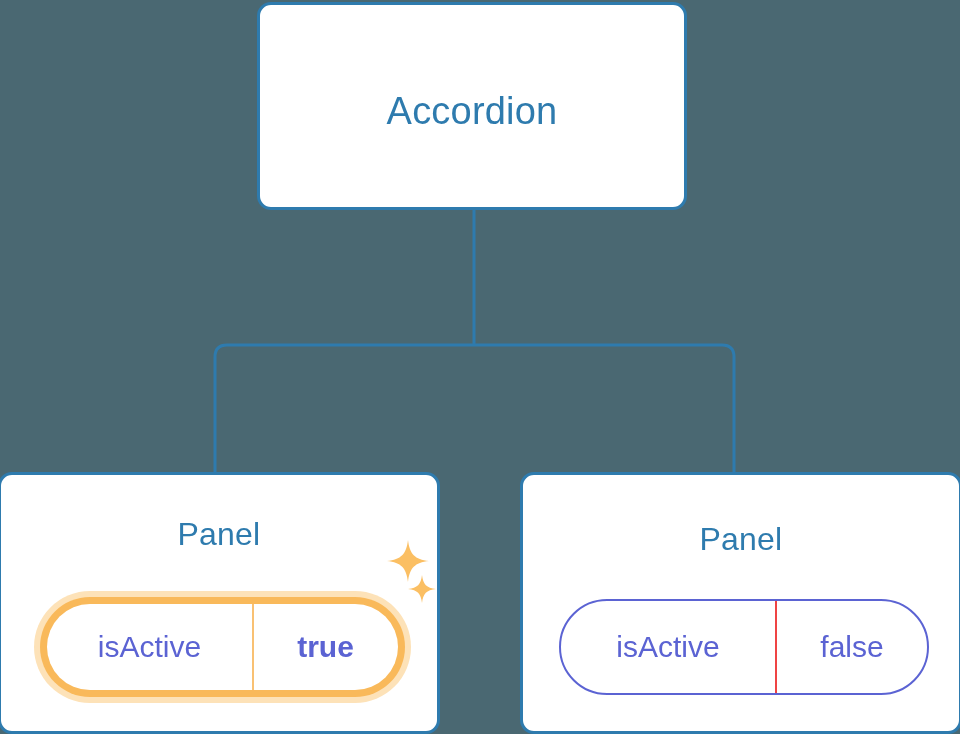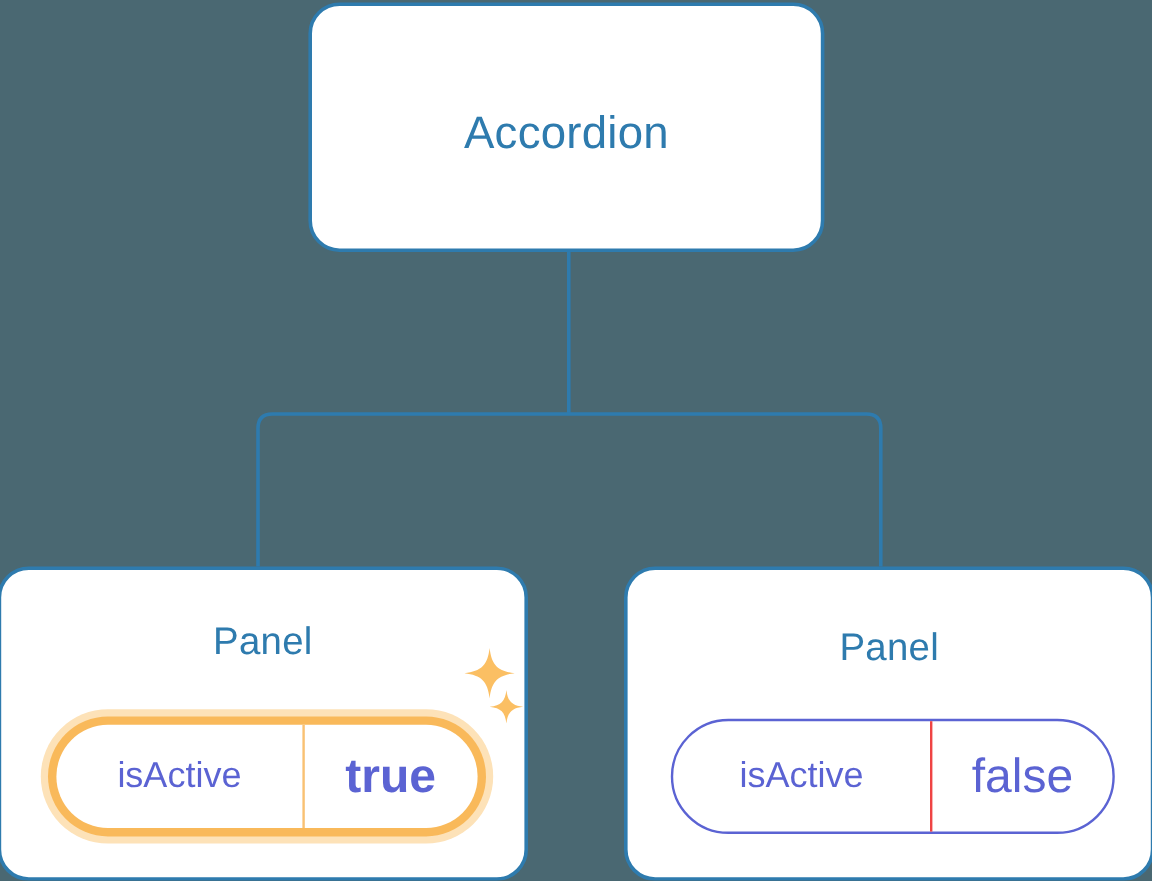--- a/index.html
+++ b/index.html
@@ -29,21 +29,21 @@
     width: 960px;
     height: 734px;
     pointer-events: none;
   }
 
   
   .node-card {
     position: absolute;
     background: #ffffff;
     border: 3px solid #2e7bae;
-    border-radius: 26px;
+    border-radius: 14px;
     box-sizing: border-box;
   }
 
   .node-title {
     color: #2e7bae;
     text-align: center;
     font-weight: 400;
     letter-spacing: 0.2px;
     white-space: nowrap;
   }
@@ -100,21 +100,21 @@
     box-sizing: border-box;
     white-space: nowrap;
   }
 
   .prop-key {
     font-size: 30px;
     font-weight: 400;
     color: #5b63d3;
   }
   .prop-val {
-    font-size: 40px;
+    font-size: 30px;
     color: #5b63d3;
   }
 
   
   .prop-pill.plain {
     border: 2px solid #5b63d3;
     border-radius: 999px;
   }
   .prop-pill.plain .prop-cell + .prop-cell {
     border-left: 2px solid #ef4444;

